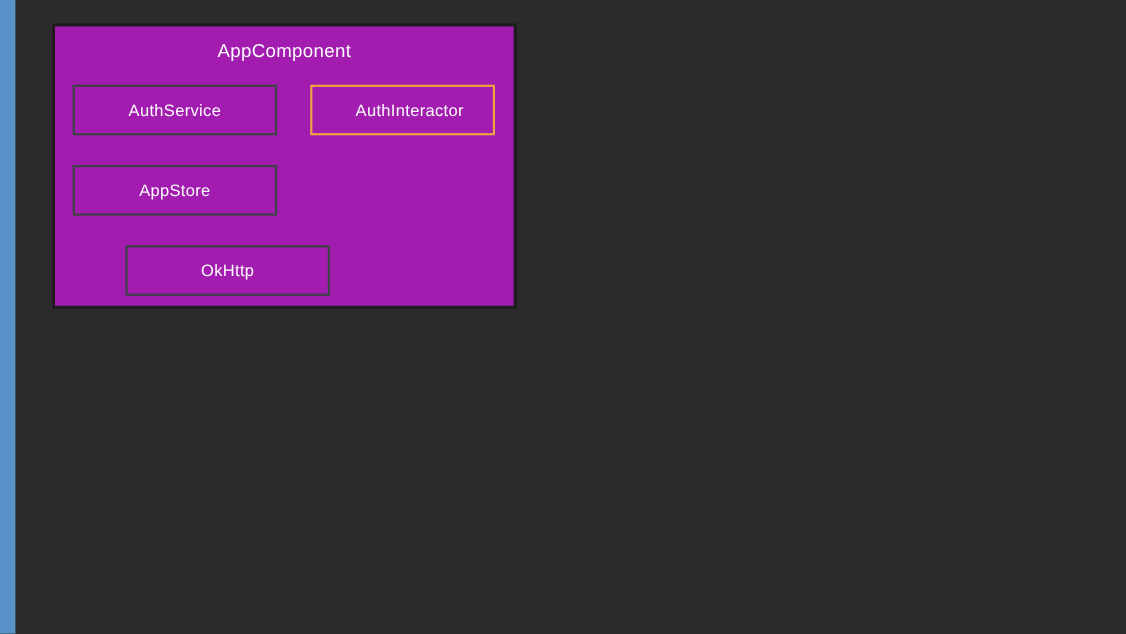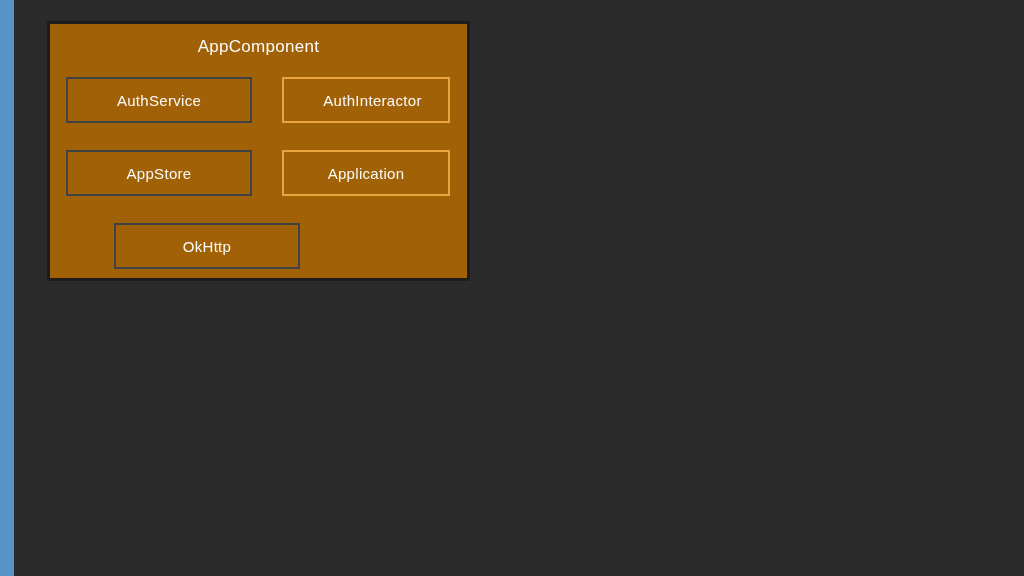--- a/index.html
+++ b/index.html
@@ -58,37 +58,34 @@
   .node.col-right { left: 232px; width: 168px; }
   .node.row-0 { top: 53px;  }
   .node.row-1 { top: 126px; }
   .node.row-2 { top: 199px; margin-left: 48px; }
 </style>
 </head>
 <body>
 
 <div class="left-stripe" style="background-color: rgb(87, 147, 200);"></div>
 
-<div class="component-panel" style="background-color: #a16207; text-decoration: underline;">
+<div class="component-panel" style="background-color: #a21caf; text-decoration: underline;">
 
   <div class="panel-title">AppComponent</div>
 
   <div class="node col-left row-0" style="border-color: rgb(63, 66, 69);">
     <span>AuthService</span>
   </div>
 
   <div class="node col-right row-0" style="border-color: rgb(236, 164, 63); padding-left: 13px;">
     <span>AuthInteractor</span>
   </div>
 
   <div class="node col-left row-1" style="border-color: rgb(63, 66, 69);">
     <span>AppStore</span>
   </div>
 
-  <div class="node col-right row-1" style="border-color: rgb(236, 164, 63);">
-    <span>Application</span>
-  </div>
 
   <div class="node col-left row-2" style="border-color: rgb(63, 66, 69);">
     <span>OkHttp</span>
   </div>
 
 </div>
 
 </body></html>

